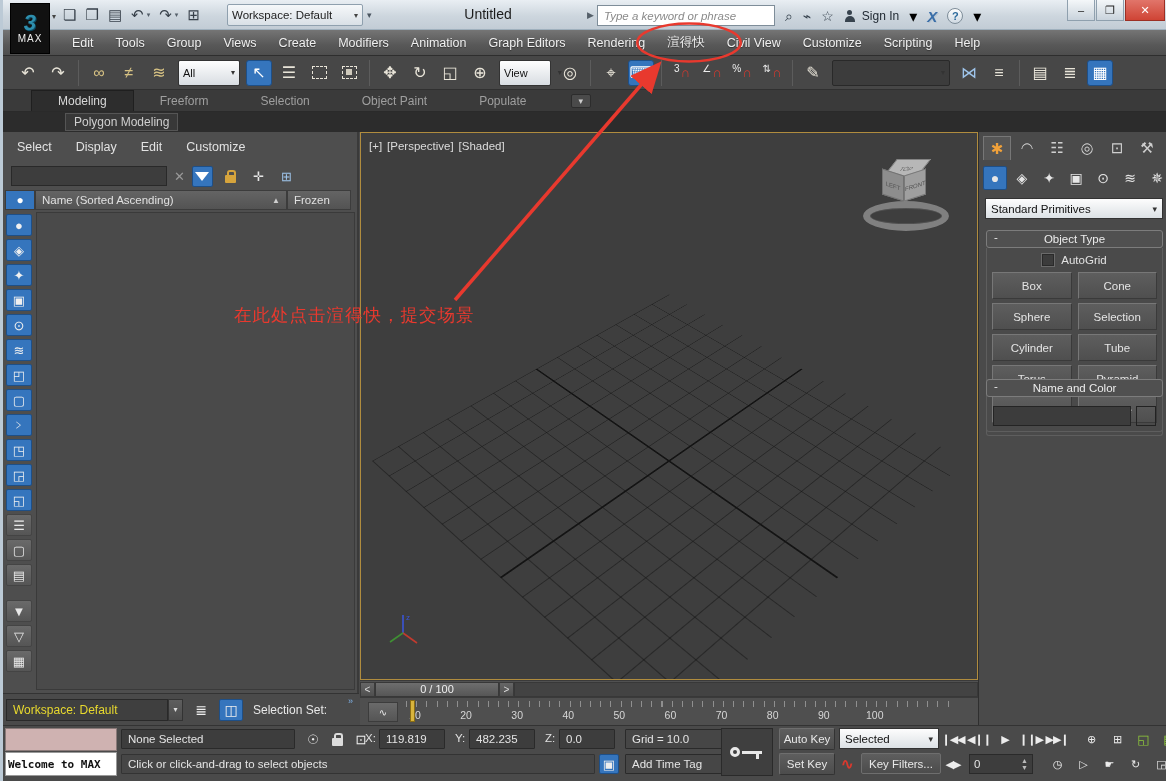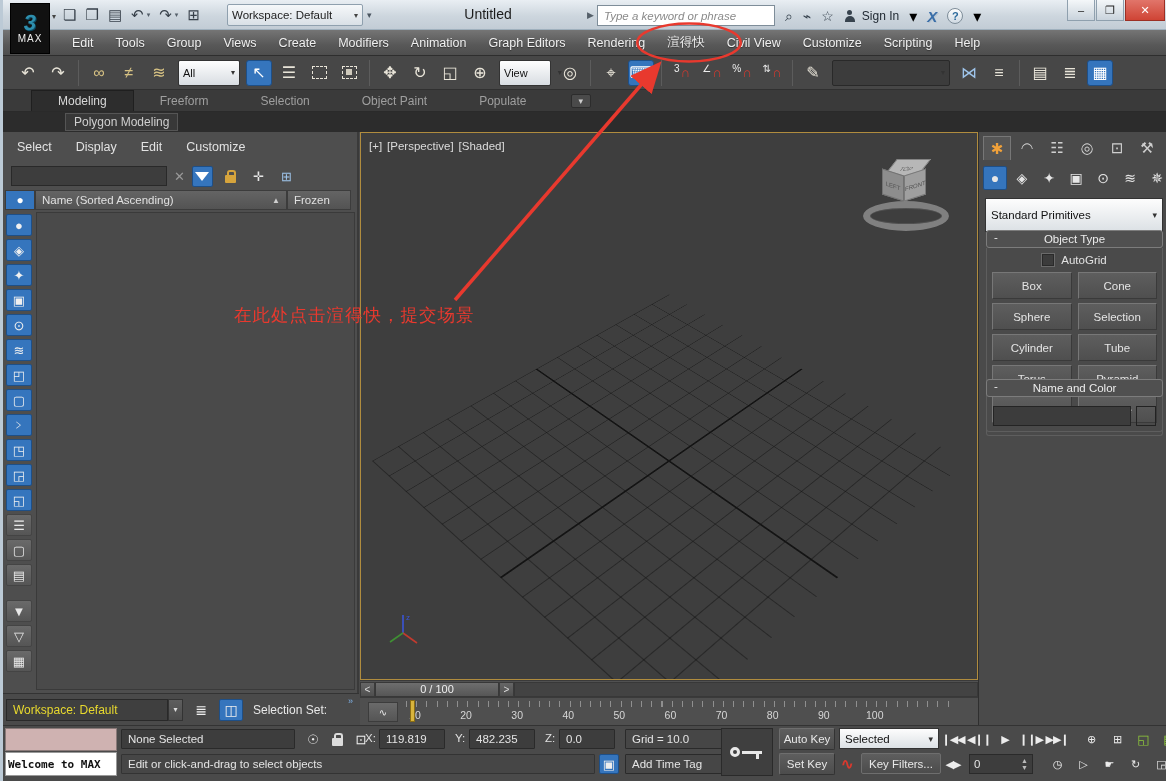--- a/index.html
+++ b/index.html
@@ -125,21 +125,21 @@
 
   
   .cmdpanel { position:absolute; left:975px; top:132px; width:191px; height:593px; background:#4a4a4a; border-left:1px solid #2f2f2f; }
   .cmd-tabs { position:absolute; left:4px; top:4px; display:flex; gap:2px; }
   .cmd-tab { width:28px; height:24px; display:flex; align-items:center; justify-content:center; font-size:15px; color:#cfcfcf; }
   .cmd-tab.active { background:#565656; border:1px solid #777; border-bottom:none; color:#f0a13a; }
   .cmd-sub { position:absolute; left:4px; top:34px; display:flex; gap:3px; }
   .cmd-subicon { width:24px; height:24px; display:flex; align-items:center; justify-content:center; font-size:14px; color:#e6e6e6; border-radius:2px; }
   .cmd-subicon.sel { background:#3575bd; border:1px solid #1e4f87; }
   .cmd-dd { position:absolute; left:6px; top:66px; width:178px; height:21px; background:linear-gradient(#fdfdfd,#dce1e5);
-    border:1px solid #333; font-size:11.5px; color:#111; display:flex; align-items:center; padding:16px 5px; }
+    border:1px solid #333; font-size:11.5px; color:#111; display:flex; align-items:center; padding:3px 5px; }
   .cmd-dd .arr { margin-left:auto; font-size:9px; color:#333; }
   .rollout { position:absolute; left:7px; width:177px; }
   .rollout-h { height:18px; background:#505050; border:1px solid #7c7c7c; border-radius:3px; color:#ececec; font-size:11.5px;
     display:flex; align-items:center; justify-content:center; position:relative; }
   .rollout-h .minus { position:absolute; left:7px; top:0; }
   .ot-body { border:1px solid #5e5e5e; border-top:none; border-radius:0 0 3px 3px; padding:6px 5px 8px; }
   .autogrid { display:flex; align-items:center; justify-content:center; gap:7px; margin-bottom:6px; }
   .checkbox { width:12px; height:12px; background:#3c3c3c; border:1px solid #2a2a2a; box-shadow:0 0 0 1px #6b6b6b; }
   .autogrid span.lbl { color:#e2e2e2; font-size:11.5px; }
   .objgrid { display:grid; grid-template-columns:1fr 1fr; gap:4px 6px; }
@@ -541,21 +541,21 @@
   <div class="bottombar">
     <div class="listener-pink"></div>
     <div class="listener-white">Welcome to MAX</div>
 
     <div class="field" style="left:118px; top:3px; width:174px;">None Selected</div>
     <span class="sb-icon" style="left:300px; top:3px;">☉</span>
     <span class="sb-icon" style="left:324px; top:3px;">
         <span class="css-lock gray"></span>
       </span>
     <span class="sb-icon" style="left:348px; top:3px;">⊡</span>
-    <div class="field" style="left:118px; top:28px; width:474px; background:#464646; border-color:#333;">Edit or click-and-drag to select objects</div>
+    <div class="field" style="left:118px; top:28px; width:474px; background:#464646; border-color:#333;">Click or click-and-drag to select objects</div>
 
     <span class="coord-label" style="left:362px;">X:</span>
     <div class="field" style="left:376px; top:3px; width:66px;">119.819</div>
     <span class="coord-label" style="left:452px;">Y:</span>
     <div class="field" style="left:466px; top:3px; width:66px;">482.235</div>
     <span class="coord-label" style="left:542px;">Z:</span>
     <div class="field" style="left:556px; top:3px; width:56px;">0.0</div>
 
     <div class="field" style="left:622px; top:3px; width:120px; background:#464646;">Grid = 10.0</div>
     <span class="sb-icon sel" style="left:596px; top:28px;">▣</span>

